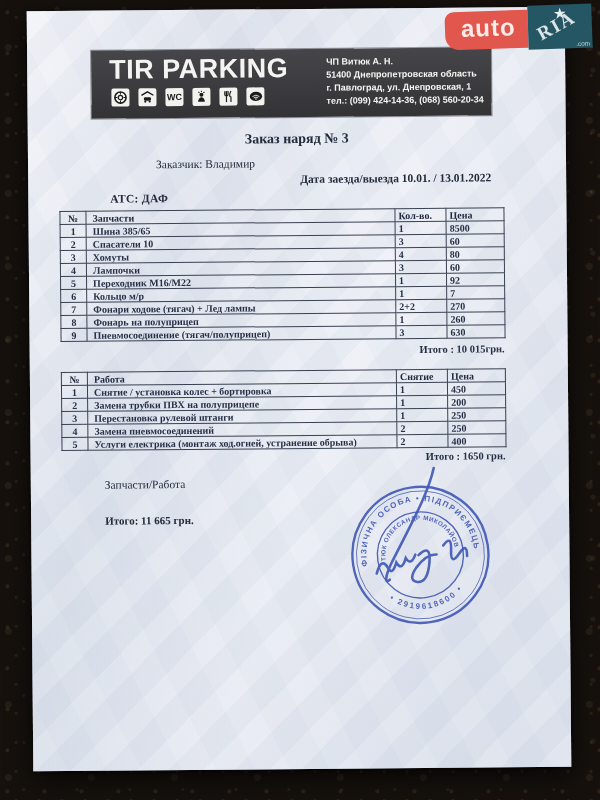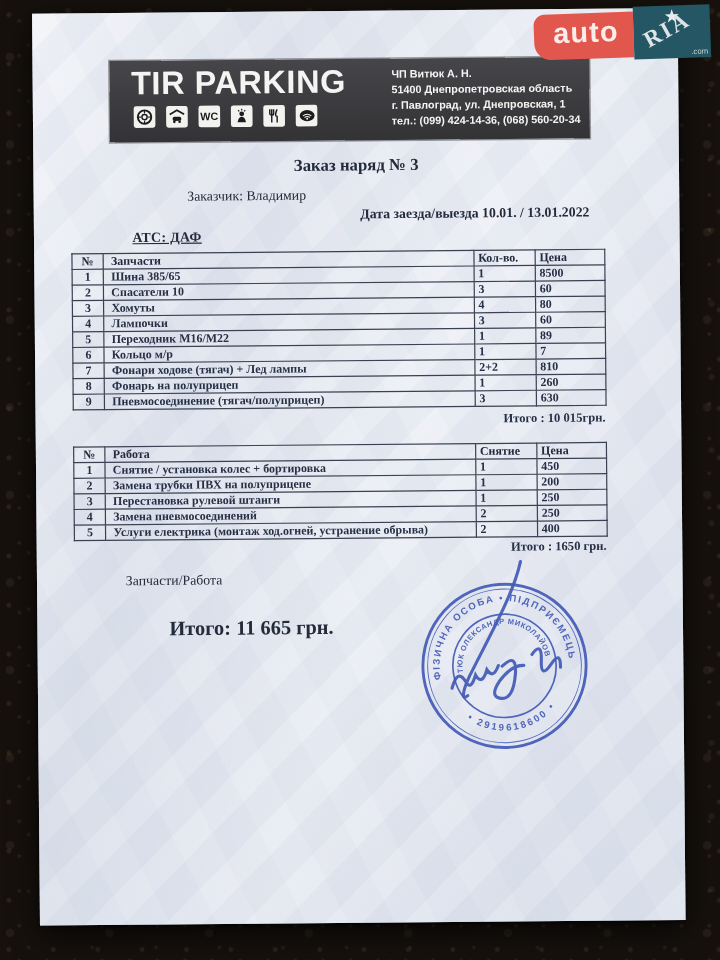--- a/index.html
+++ b/index.html
@@ -52,21 +52,21 @@
     font-size:9px; font-weight:700; overflow:hidden;
   }
   .sq-icon svg { display:block; }
   .banner-right { flex:1; padding:7px 8px 0 38px; }
   .addr-line { font-size:9px; font-weight:700; line-height:13px; white-space:nowrap; }
 
   
   .doc-title { position:absolute; left:0; top:122px; width:100%; text-align:center; font-size:14px; font-weight:700; }
   .meta-customer { position:absolute; left:88px; top:148px; font-size:11.5px; font-weight:400;margin-left:40px; }
   .meta-date { position:absolute; left:272px; top:164px; font-size:11.5px; font-weight:700; }
-  .meta-vehicle { position:absolute; left:82px; top:182px; font-size:11.5px; font-weight:700; letter-spacing:.3px;text-decoration:underline; }
+  .meta-vehicle { position:absolute; left:82px; top:182px; font-size:11.5px; font-weight:700; letter-spacing:.3px; }
 
   
   table { border-collapse:collapse; table-layout:fixed; width:444px; }
   .tbl-parts { position:absolute; left:31px; top:200px; }
   .tbl-work  { position:absolute; left:31px; top:361px; }
   th, td {
     border:1px solid #3a4152; font-size:10px; font-weight:700;
     height:13px; padding:0 3px; line-height:11px;
     overflow:hidden; white-space:nowrap; text-align:left; color:#273047;
   }
@@ -76,21 +76,21 @@
   col.c-qty   { width:51px; }
   col.c-price { width:58px; }
   th:first-child, td:first-child { text-align:center; padding:0; }
   td:nth-child(2), th:nth-child(2) { padding-left:6px; }
 
   .total-line { position:absolute; font-size:10.5px; font-weight:700; color:#273047; }
   .total-parts { left:330px; top:336px; width:145px; text-align:right; }
   .total-work  { left:330px; top:443px; width:145px; text-align:right; }
 
   .summary-label { position:absolute; left:74px; top:468px; font-size:11.5px; font-weight:400; }
-  .summary-total { position:absolute; left:74px; top:504px; font-size:17px; font-weight:700;margin-left:36px; }
+  .summary-total { position:absolute; left:74px; top:504px; font-size:11px; font-weight:700; }
 
   
   .stamp { position:absolute; left:308px; top:455px; width:160px; height:170px; opacity:.88; transform:rotate(-8deg); }
 
   
   .watermark {
     position:absolute; right:8px; top:6px; height:46px;
     display:flex; align-items:flex-start;
     font-family:"Liberation Sans", sans-serif; transform:rotate(-2deg);
   }
@@ -210,33 +210,33 @@
           <tr>
             <td>4</td>
             <td>Лампочки</td>
             <td>3</td>
             <td>60</td>
           </tr>
           <tr>
             <td>5</td>
             <td>Переходник М16/М22</td>
             <td>1</td>
-            <td>89</td>
+            <td>92</td>
           </tr>
           <tr>
             <td>6</td>
             <td>Кольцо м/р</td>
             <td>1</td>
             <td>7</td>
           </tr>
           <tr>
             <td>7</td>
             <td>Фонари ходове (тягач) + Лед лампы</td>
             <td>2+2</td>
-            <td>810</td>
+            <td>270</td>
           </tr>
           <tr>
             <td>8</td>
             <td>Фонарь на полуприцеп</td>
             <td>1</td>
             <td>260</td>
           </tr>
           <tr>
             <td>9</td>
             <td>Пневмосоединение (тягач/полуприцеп)</td>

